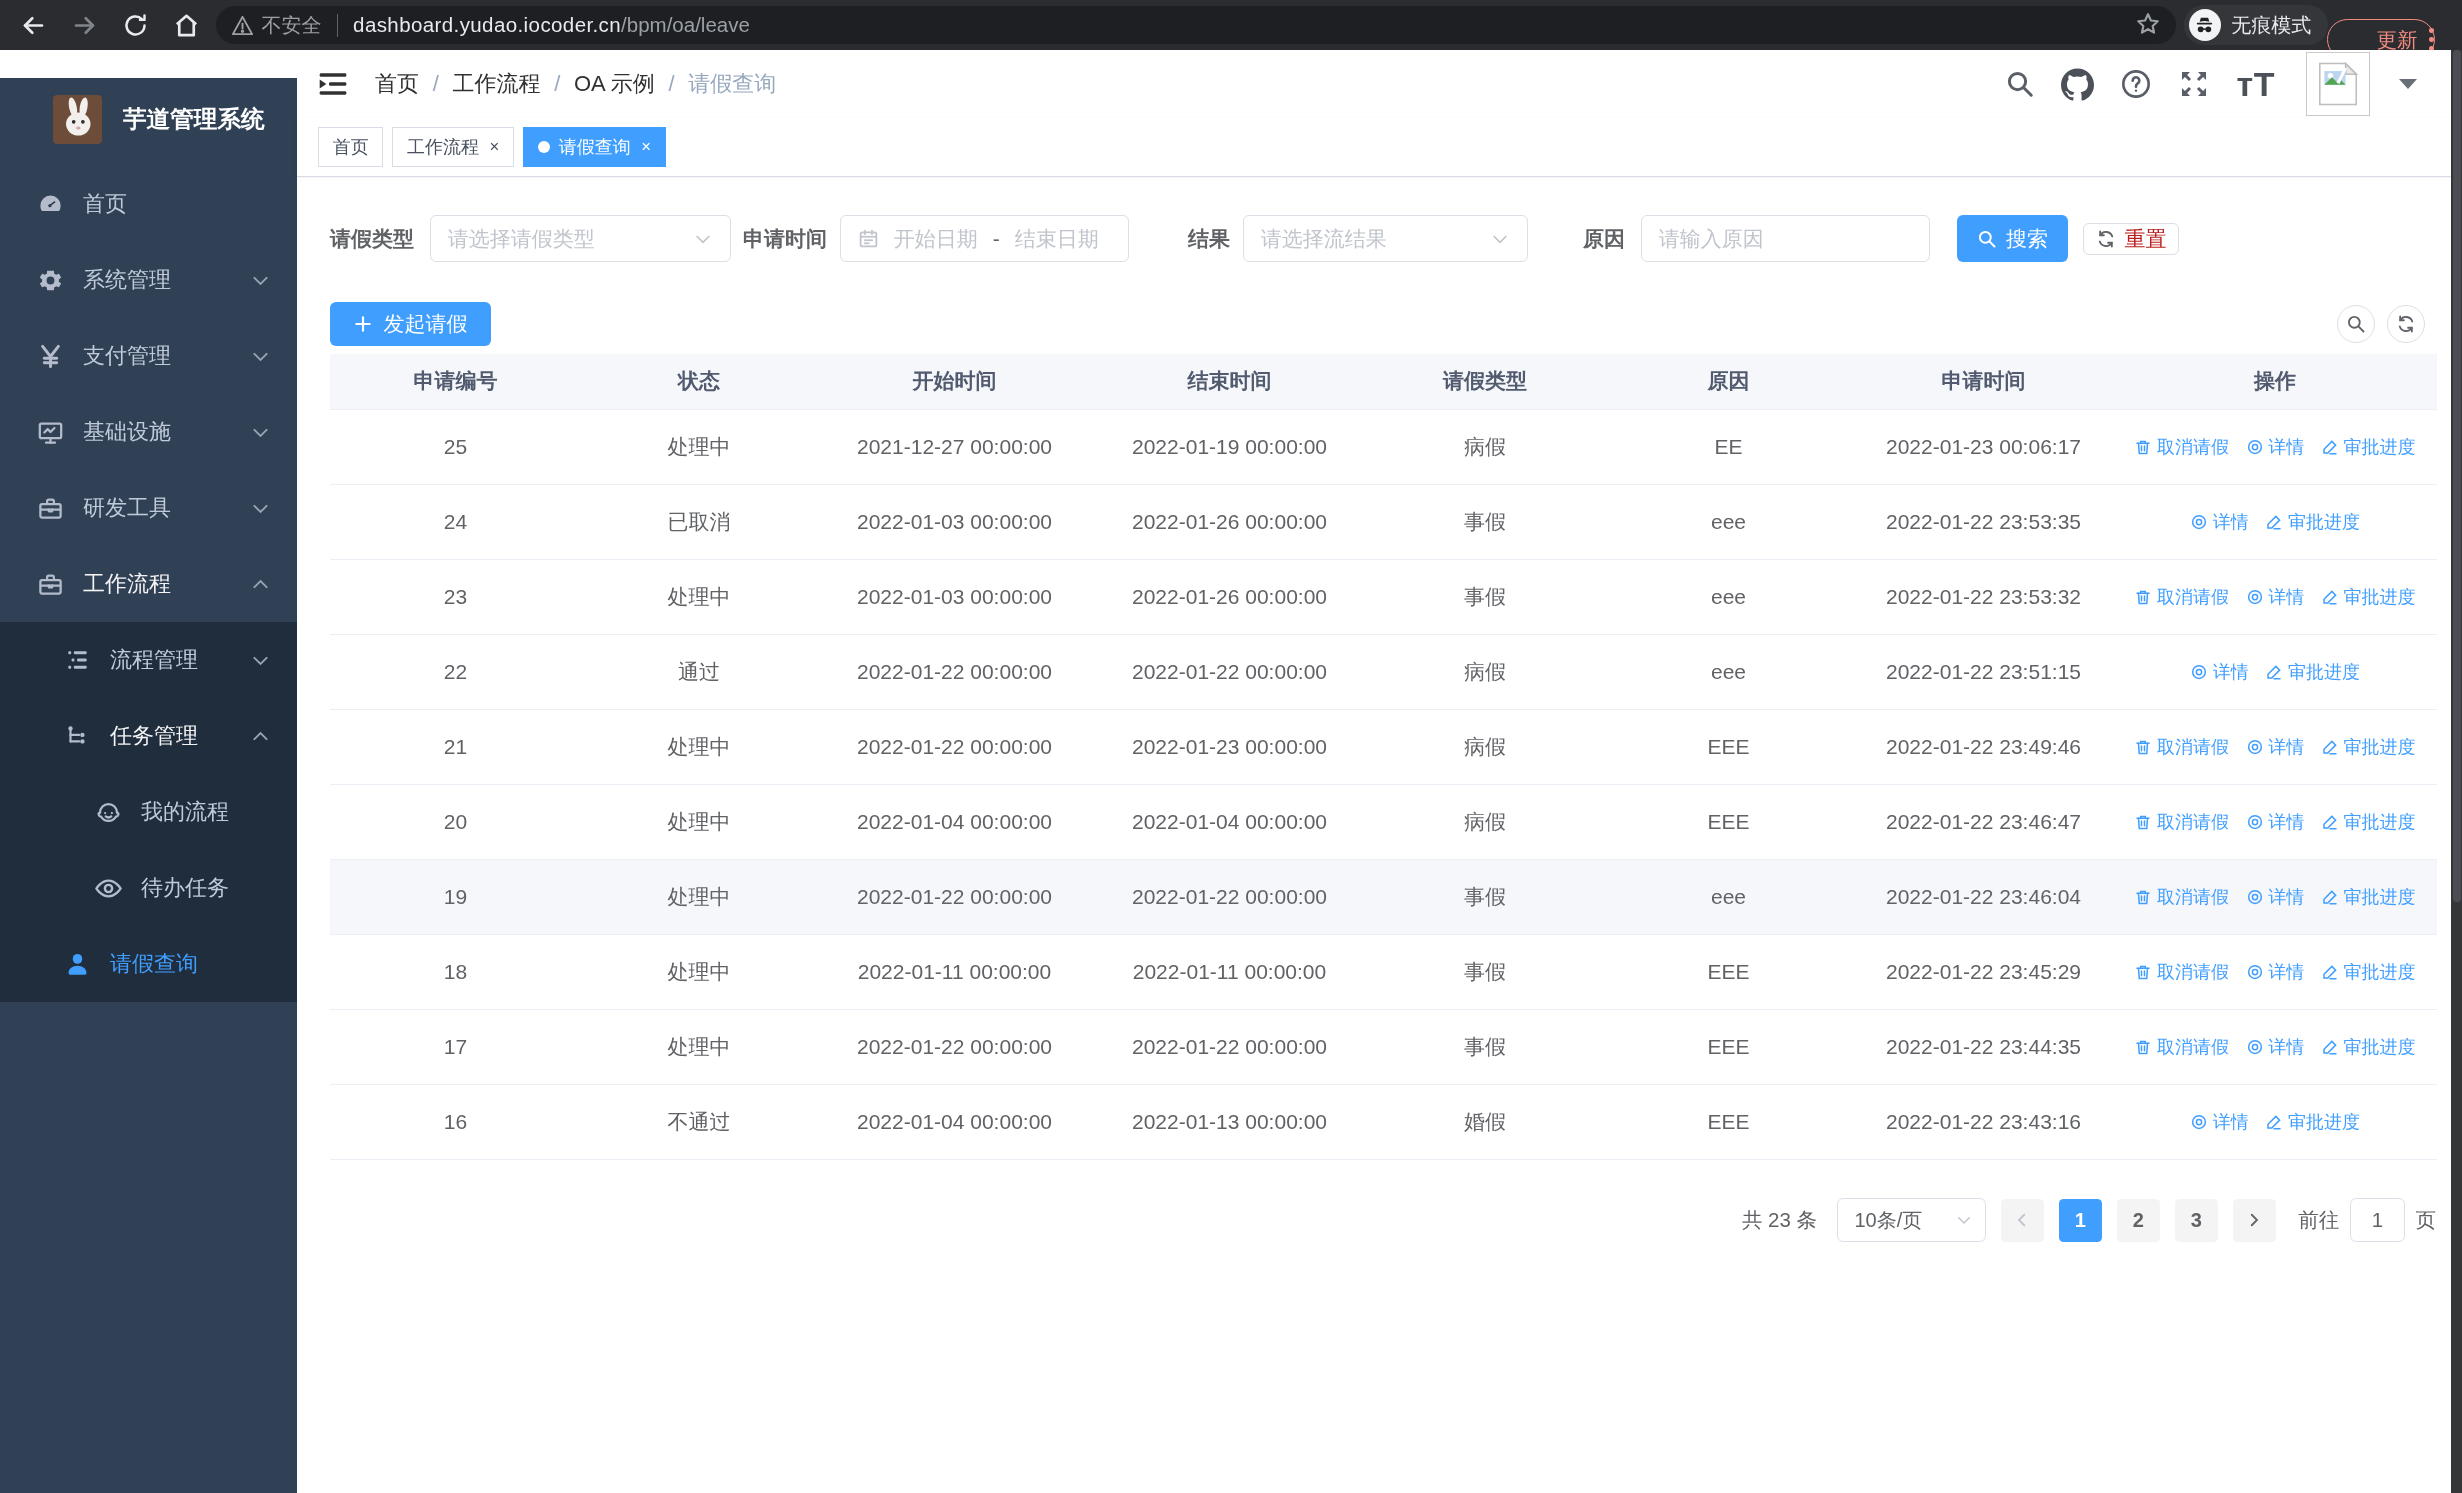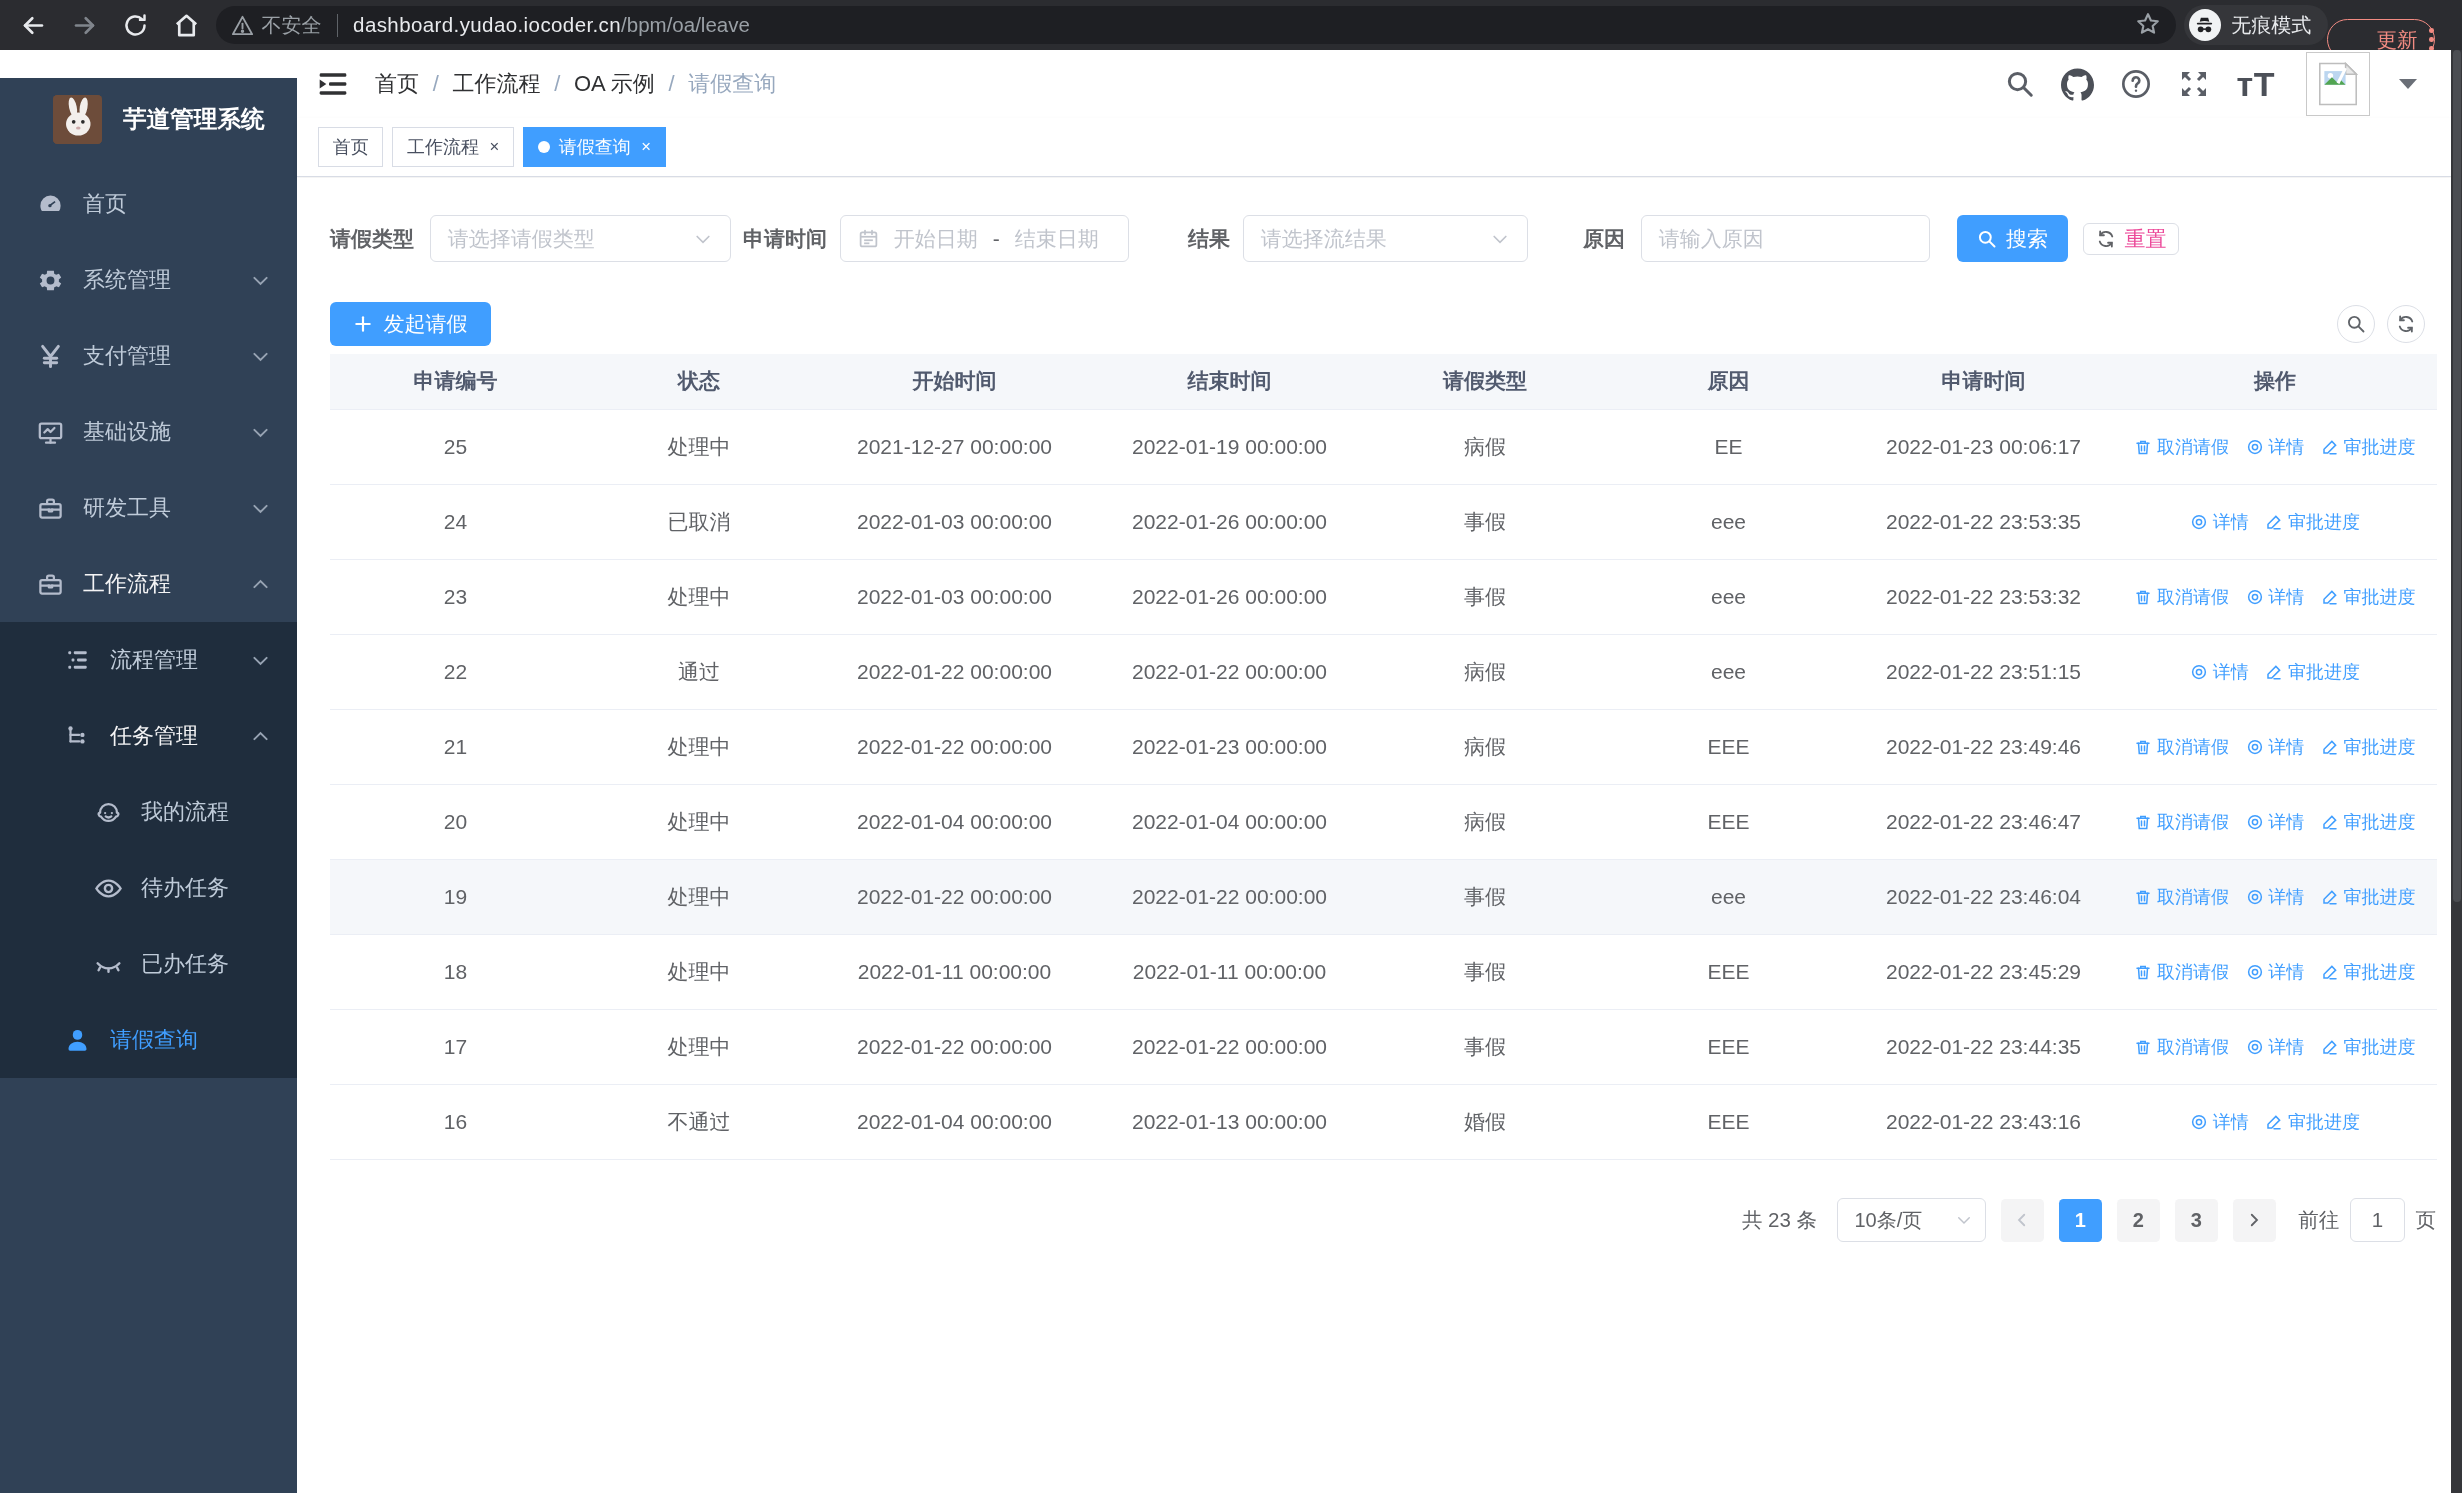--- a/index.html
+++ b/index.html
@@ -71,21 +71,21 @@
   .tag.active .dot { display:inline-block; }
 
   
   .page { position:absolute; left:0; top:128px; width:2155px; height:1316px; background:#fff; padding:0 15px 15px 33px; }
   .filter-row { margin-top:37px; display:flex; align-items:center; height:47px; }
   .f-label { font-size:21px; color:#606266; font-weight:700; white-space:nowrap; }
   .ctrl { height:47px; border:1.5px solid #dcdfe6; border-radius:6px; background:#fff; display:flex; align-items:center; font-size:21px; color:#c0c4cc; }
   .ph { color:#c0c4cc; }
   .sel-chev { margin-left:auto; display:flex; color:#c0c4cc; }
   .search-btn { height:47px; border:none; border-radius:6px; background:#409EFF; color:#fff; font-size:21px; display:flex; align-items:center; justify-content:center; gap:9px; cursor:pointer; }
-  .plain-btn { height:32px; border:1.5px solid #dcdfe6; border-radius:6px; background:#fff; color:#ec4899; font-size:21px; display:flex; align-items:center; justify-content:center; gap:9px; cursor:pointer; }
+  .plain-btn { height:32px; border:1.5px solid #dcdfe6; border-radius:6px; background:#fff; color:#b91c1c; font-size:21px; display:flex; align-items:center; justify-content:center; gap:9px; cursor:pointer; }
 
   .toolbar-row { margin-top:40px; display:flex; align-items:center; }
   .create-btn { height:44px; padding:0 23px; border:none; border-radius:6px; background:#409EFF; color:#fff; font-size:21px; display:flex; align-items:center; gap:10.6px; cursor:pointer; }
   .circle-btns { margin-left:auto; display:flex; gap:12px; padding-right:12px; }
   .circle-btn { width:38px; height:38px; border-radius:50%; border:1.5px solid #dcdfe6; background:#fff; color:#5f6368; display:flex; align-items:center; justify-content:center; cursor:pointer; }
 
   
   table.grid { margin-top:7.6px; width:2106px; border-collapse:collapse; table-layout:fixed; }
   table.grid th { height:56px; background:#f5f7fa; color:#515a6e; font-size:21px; font-weight:700; border-bottom:1.5px solid #ebeef5; }
   table.grid td { height:75px; color:#606266; font-size:21px; text-align:center; border-bottom:1.5px solid #ebeef5; vertical-align:middle; }
@@ -329,31 +329,20 @@
               </div>
               <div class="m-item lvl3">
                 <span class="mi-icon">
                   <svg width="29" height="29" viewBox="0 0 24 24" fill="none" stroke="currentColor" stroke-width="2">
                     <path d="M2 12s3.8-6.5 10-6.5S22 12 22 12s-3.8 6.5-10 6.5S2 12 2 12z"></path>
                     <circle cx="12" cy="12" r="3"></circle>
                   </svg>
                 </span>
                 <span>待办任务</span>
               </div>
-              <div class="m-item lvl3">
-                <span class="mi-icon">
-                  <svg width="29" height="29" viewBox="0 0 24 24" fill="none" stroke="currentColor" stroke-width="2" stroke-linecap="round">
-                    <path d="M3 11c2.5 2.8 5.5 4.2 9 4.2S18.5 13.8 21 11"></path>
-                    <line x1="5" y1="14.5" x2="3.8" y2="16.8"></line>
-                    <line x1="12" y1="15.5" x2="12" y2="18"></line>
-                    <line x1="19" y1="14.5" x2="20.2" y2="16.8"></line>
-                  </svg>
-                </span>
-                <span>已办任务</span>
-              </div>
             </div>
             <div class="m-item lvl2 active">
               <span class="mi-icon">
                 <svg width="27" height="27" viewBox="0 0 24 24" fill="currentColor">
                   <ellipse cx="12" cy="7" rx="4.2" ry="4.4"></ellipse>
                   <path d="M4 19.5c0-4 3.6-6.5 8-6.5s8 2.5 8 6.5c0 .8-.6 1.5-1.4 1.5H5.4A1.45 1.45 0 0 1 4 19.5z"></path>
                 </svg>
               </span>
               <span>请假查询</span>
             </div>

